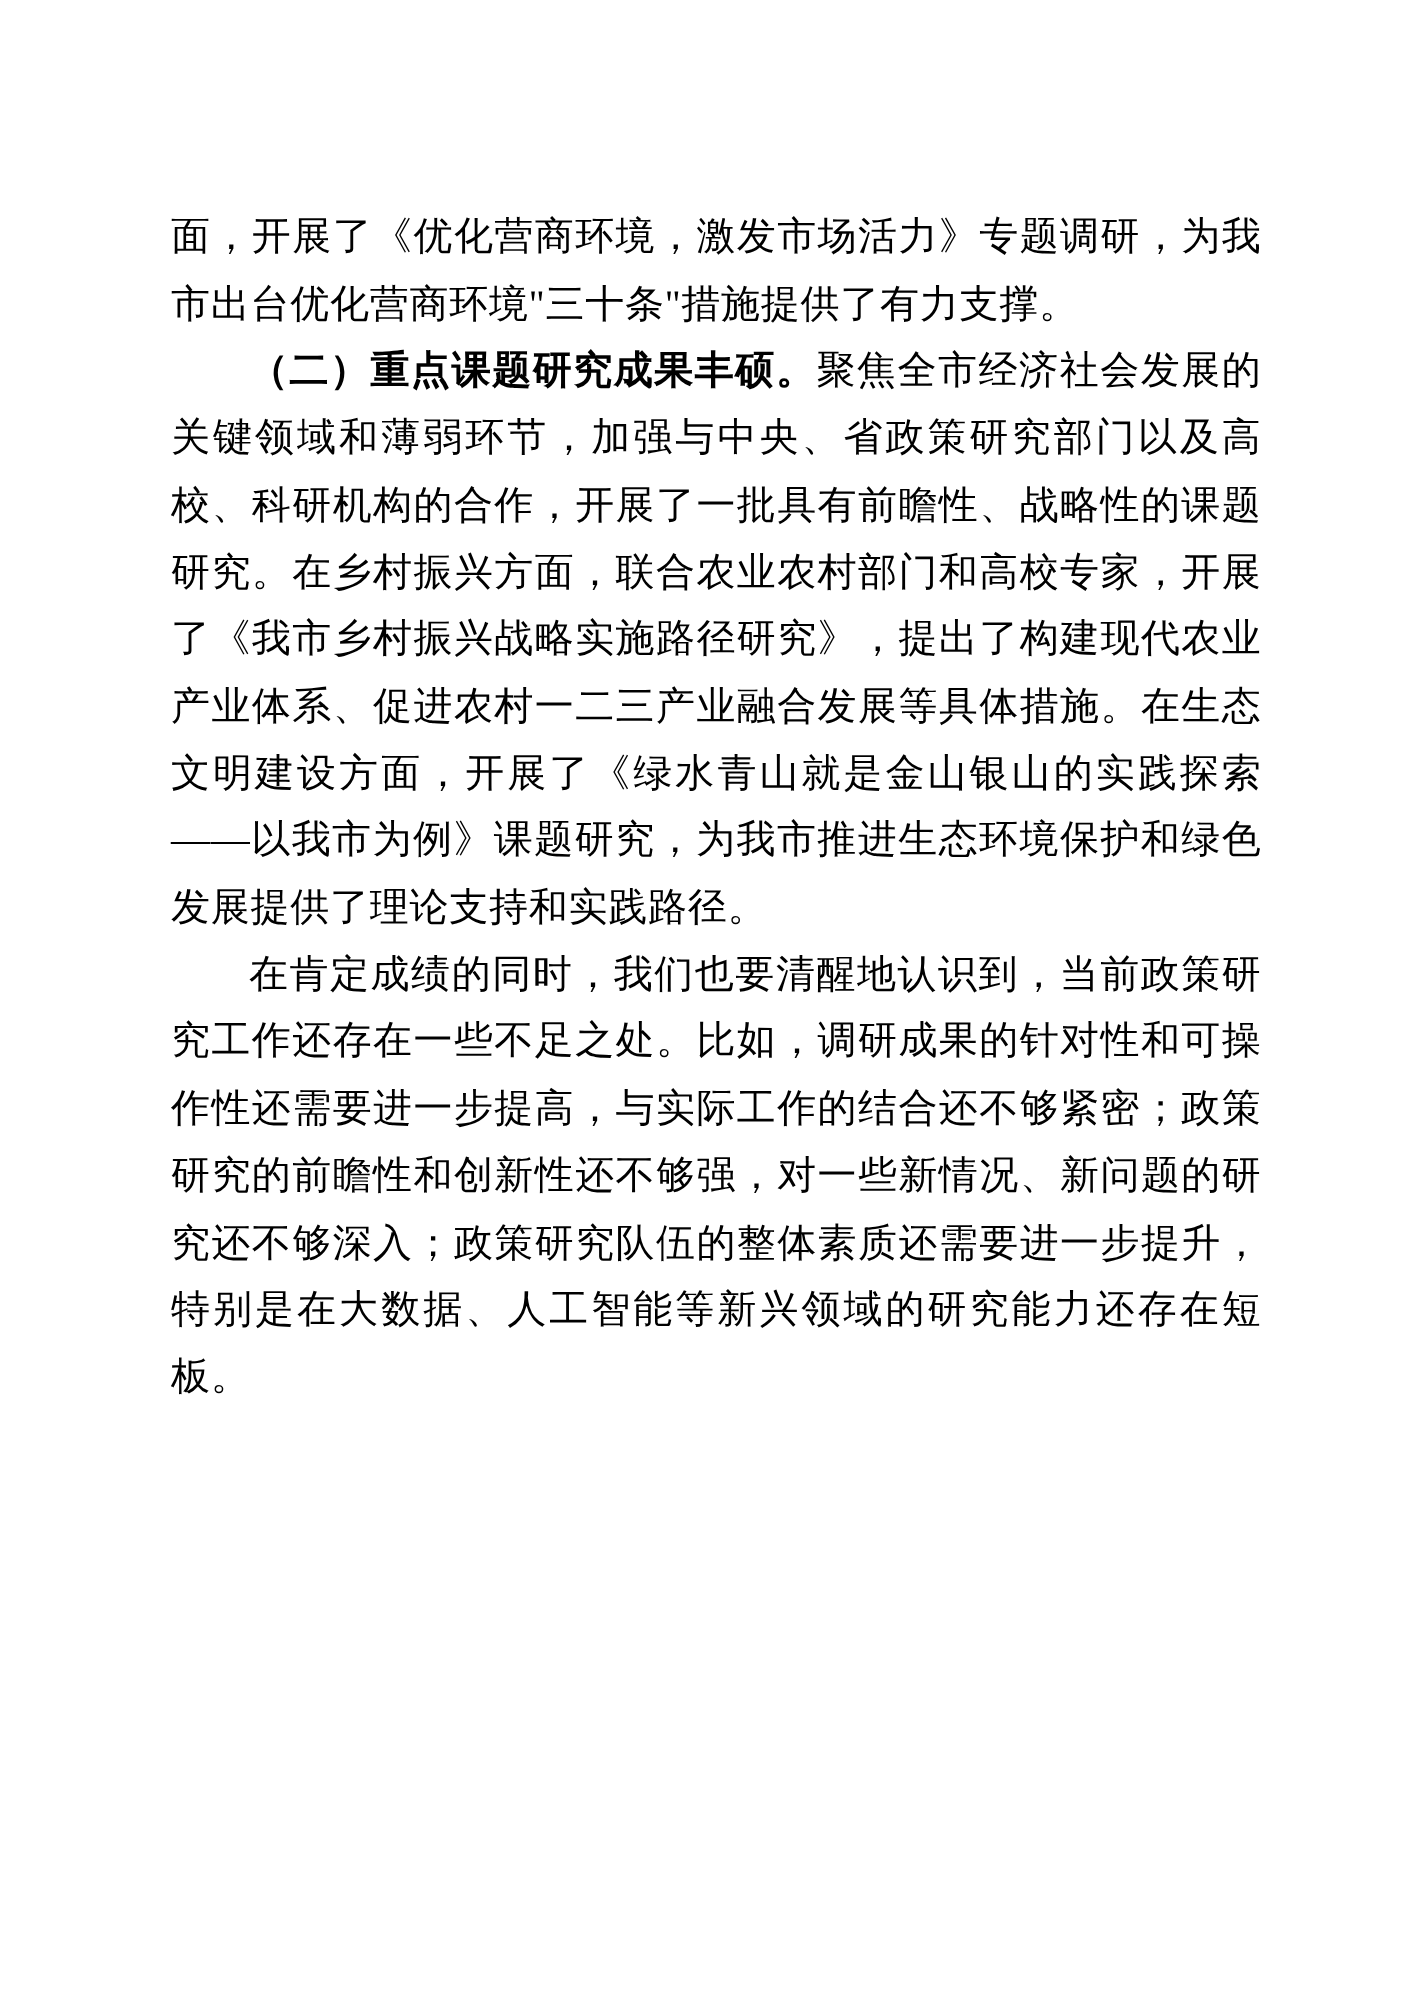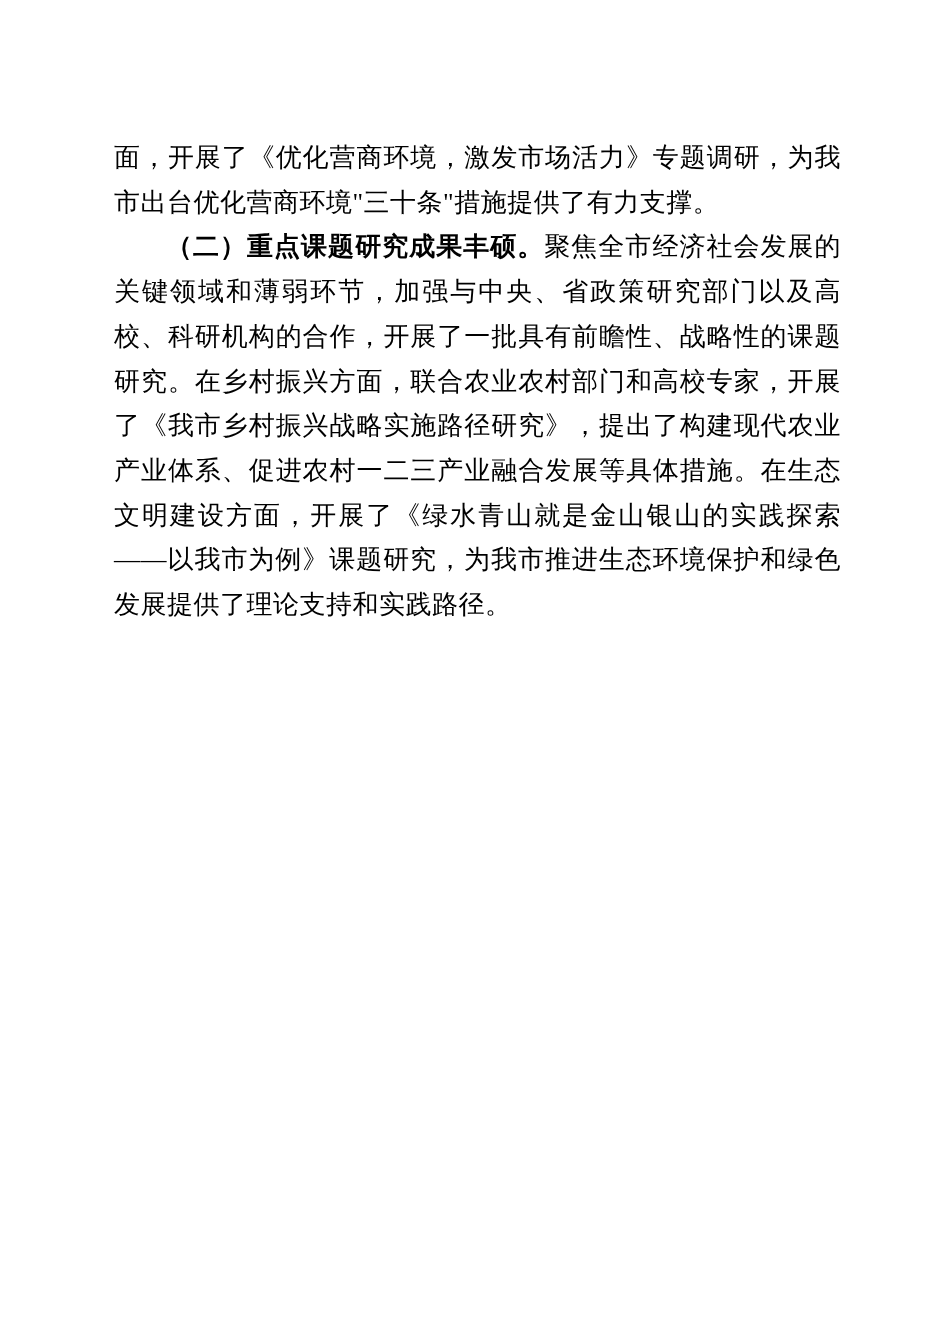--- a/index.html
+++ b/index.html
@@ -46,15 +46,18 @@
 
     <p class="para">
       <span>面，开展了《优化营商环境，激发市场活力》专题调研，为我市出台优化营商环境"三十条"措施提供了有力支撑。</span>
     </p>
 
     <p class="para indent">
       <strong class="lead">（二）重点课题研究成果丰硕。</strong><span>聚焦全市经济社会发展的关键领域和薄弱环节，加强与中央、省政策研究部门以及高校、科研机构的合作，开展了一批具有前瞻性、战略性的课题研究。在乡村振兴方面，联合农业农村部门和高校专家，开展了《我市乡村振兴战略实施路径研究》，提出了构建现代农业产业体系、促进农村一二三产业融合发展等具体措施。在生态文明建设方面，开展了《绿水青山就是金山银山的实践探索——以我市为例》课题研究，为我市推进生态环境保护和绿色发展提供了理论支持和实践路径。</span>
     </p>
 
 
+    <p class="para indent">
+      <span>在肯定成绩的同时，我们也要清醒地认识到，当前政策研究工作还存在一些不足之处。比如，调研成果的针对性和可操作性还需要进一步提高，与实际工作的结合还不够紧密；政策研究的前瞻性和创新性还不够强，对一些新情况、新问题的研究还不够深入；政策研究队伍的整体素质还需要进一步提升，特别是在大数据、人工智能等新兴领域的研究能力还存在短板。</span>
+    </p>
 
   </div>
 </div>
 
 </body></html>

